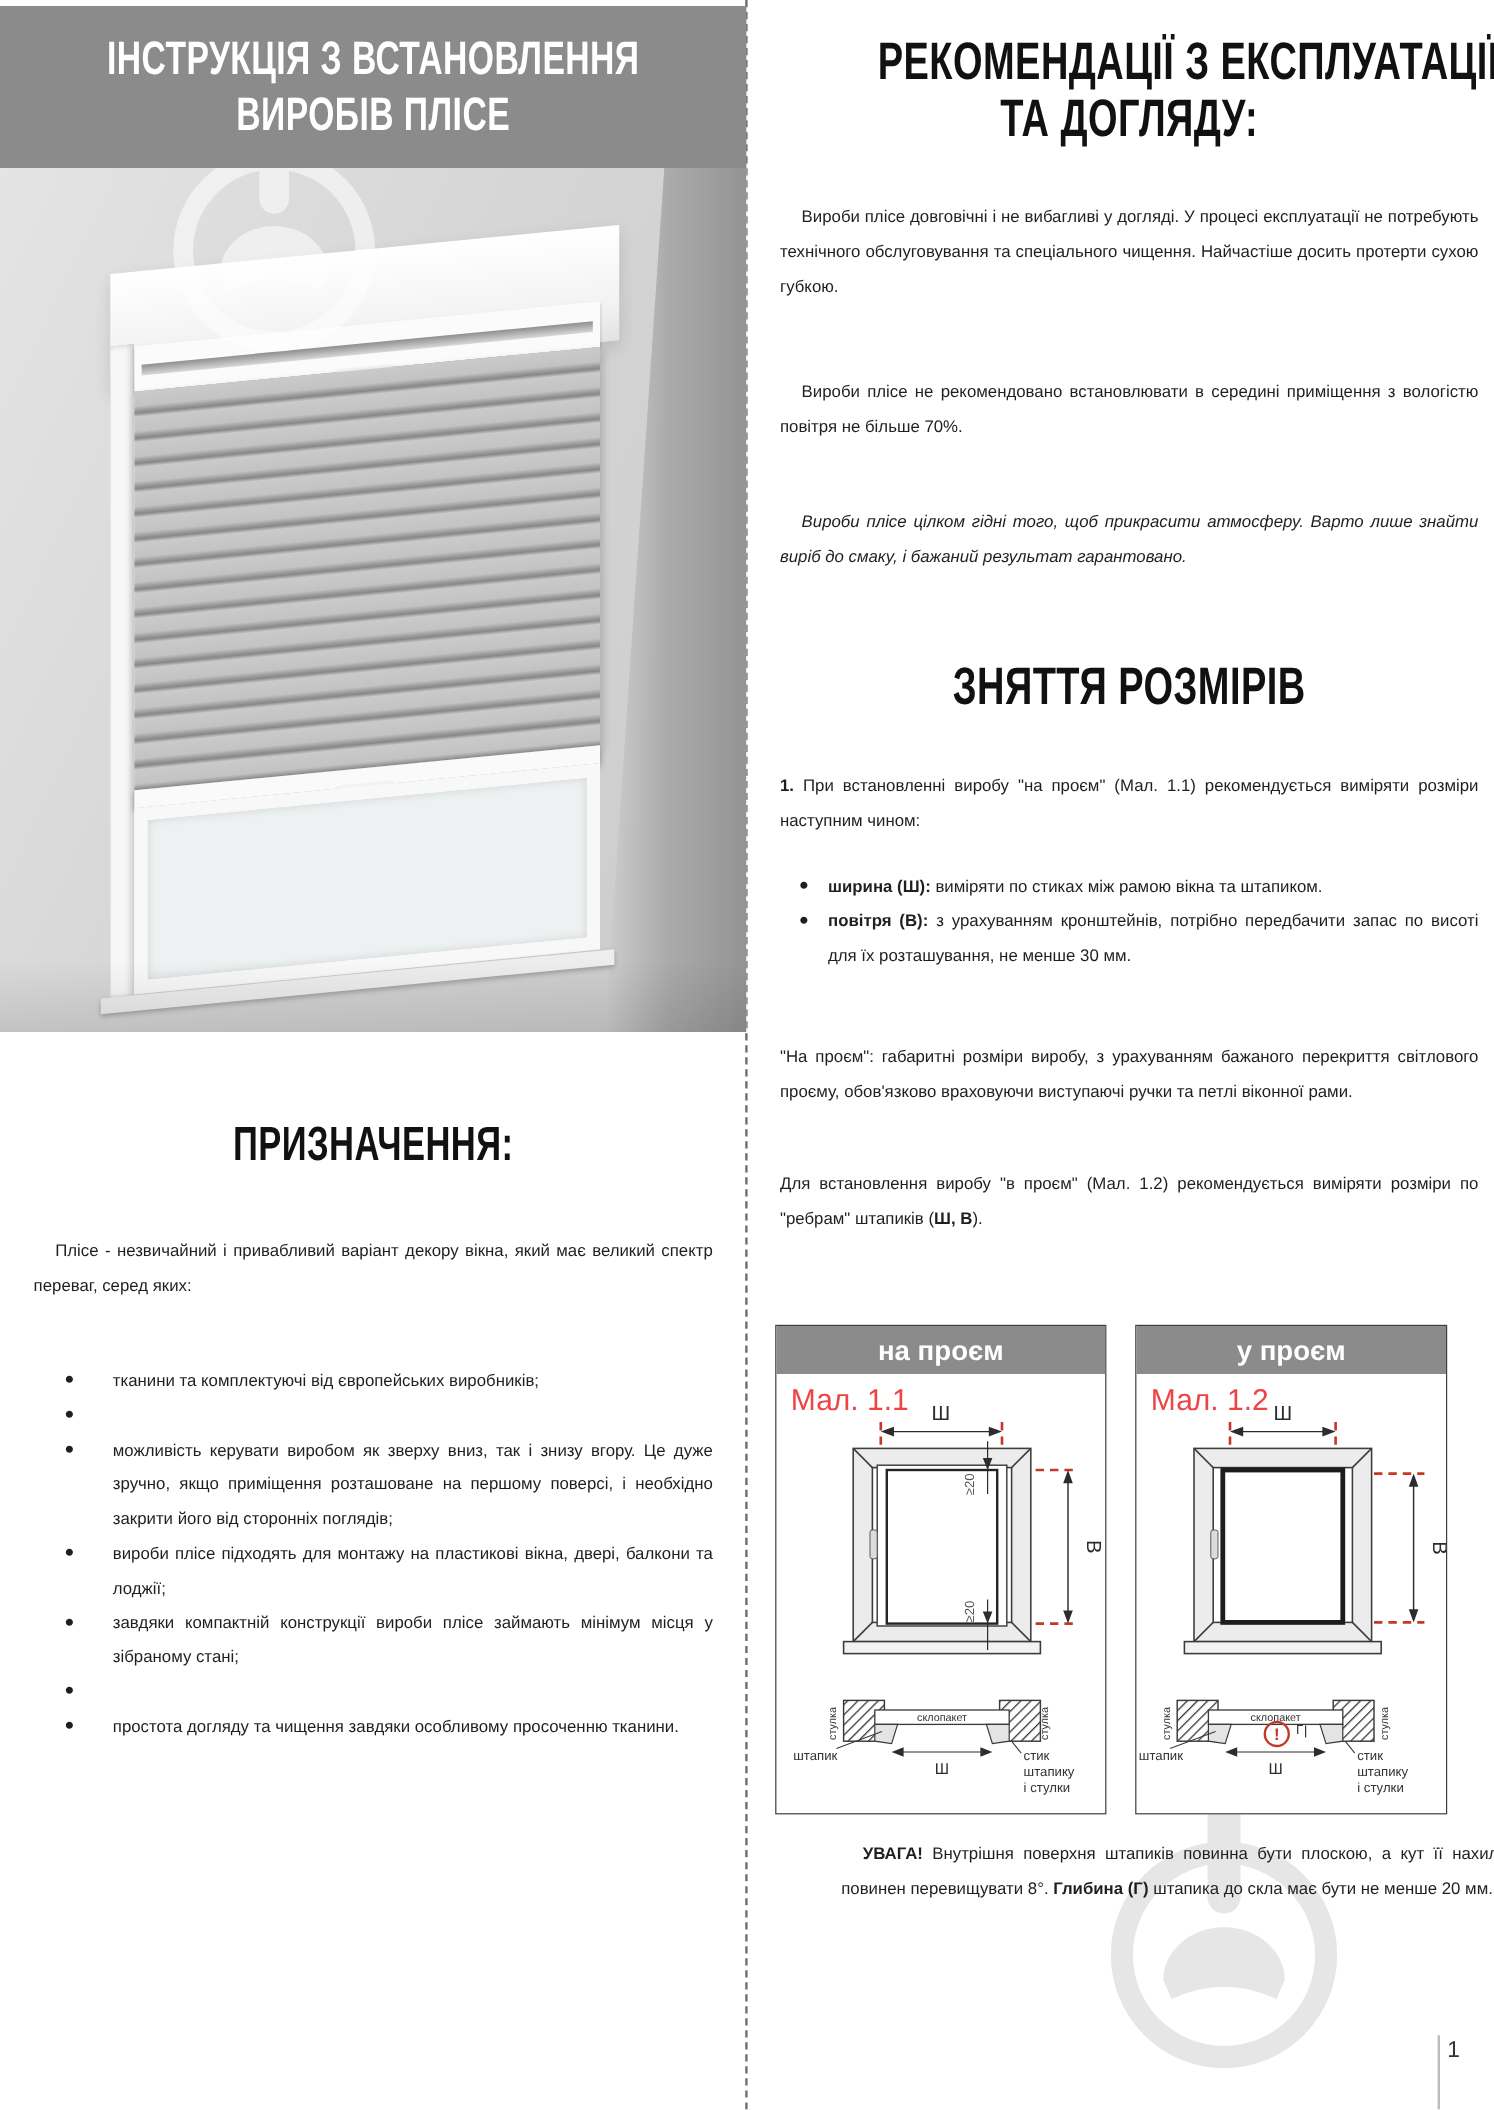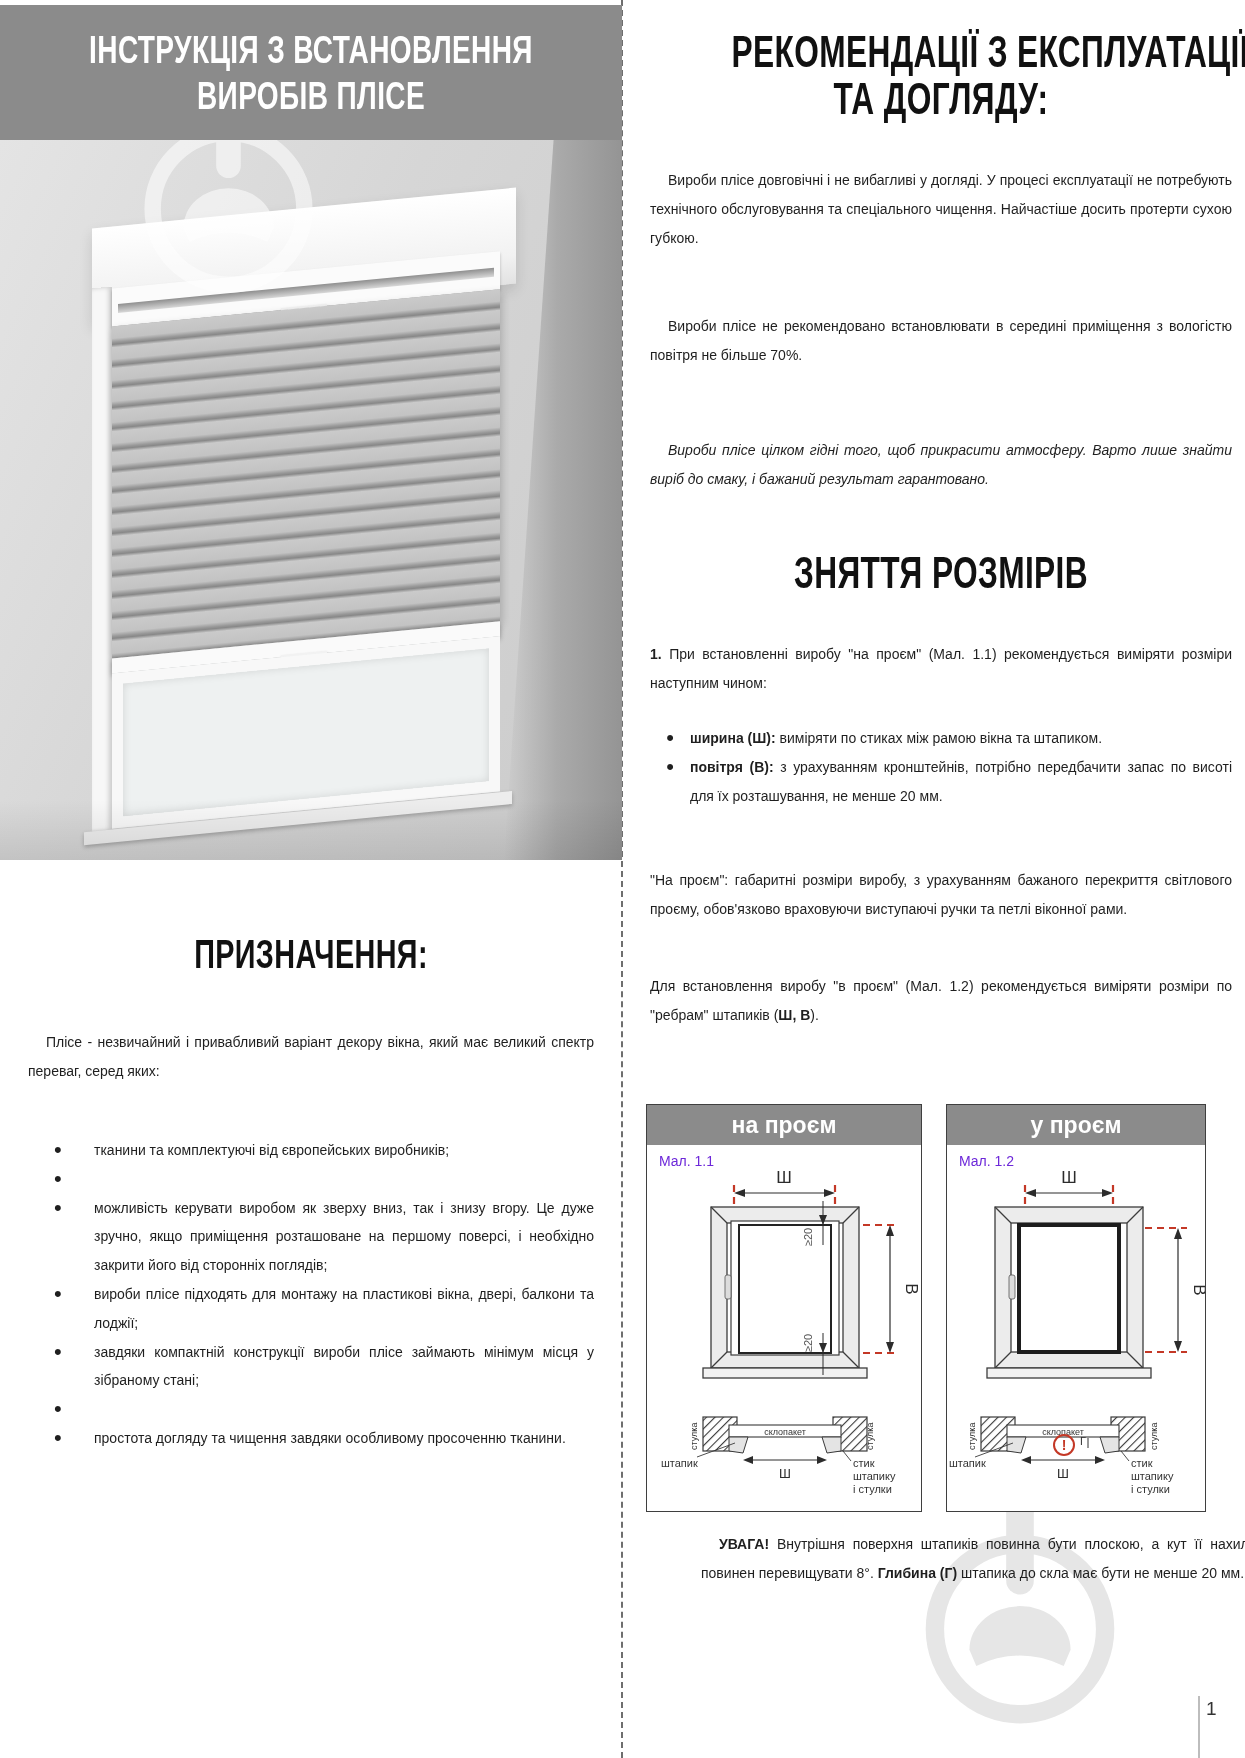--- a/index.html
+++ b/index.html
@@ -63,21 +63,21 @@
   .h-purpose .cond{font-size:40px;}
   .h-care{left:650px;top:28px;width:582px;}
   .h-care .cond{font-size:44px;line-height:47px;}
   .h-sizes{left:650px;top:548px;width:582px;}
   .h-sizes .cond{font-size:44px;}
   
   .panel{position:absolute;top:1090px;border:1.5px solid #3f3f3f;background:#fff;z-index:2;margin-top:14px;}
   .panel-head{height:40px;background:#8b8b8b;color:#ffffff;font-weight:700;font-size:23px;
          display:flex;align-items:center;justify-content:center;}
   .panel-body{position:relative;height:366px;}
-  .caption{position:absolute;left:12px;top:8px;font-size:14px;color:#6d28d9;}
+  .caption{position:absolute;left:12px;top:8px;font-size:25px;color:#ef4444;}
   .panel svg{position:absolute;left:0;top:0;}
   
   .pageno{left:1198px;top:1696px;height:62px;display:flex;align-items:flex-start;gap:6px;}
   .pn-line{display:block;width:0;height:62px;border-left:2px solid #bdbdbd;}
   .pn-num{font-size:19px;color:#333;padding-top:2px;}
   .z1{z-index:1;} .z2{z-index:2;position:relative;}
 </style>
 </head>
 <body>
 
@@ -146,36 +146,36 @@
     </div>
 </div>
 
 <div class="abs heading h-care">
   <span class="cond">РЕКОМЕНДАЦІЇ З ЕКСПЛУАТАЦІЇ</span>
   <span class="cond">ТА ДОГЛЯДУ:</span>
 </div>
 
 <div class="abs p ind" style="left:650px;top:166px;width:582px;">Вироби плісе довговічні і не вибагливі у догляді. У процесі експлуатації не потребують технічного обслуговування та спеціального чищення. Найчастіше досить протерти сухою губкою.</div>
 <div class="abs p ind" style="left:650px;top:312px;width:582px;">Вироби плісе не рекомендовано встановлювати в середині приміщення з вологістю повітря не більше 70%.</div>
-<div class="abs p ind it" style="left:650px;top:436px;width:582px;">Вироби плісе цілком гідні того, щоб прикрасити атмосферу. Варто лише знайти виріб до смаку, і бажаний результат гарантовано.</div>
+<div class="abs p ind it" style="left:650px;top:420px;width:582px;">Вироби плісе цілком гідні того, щоб прикрасити атмосферу. Варто лише знайти виріб до смаку, і бажаний результат гарантовано.</div>
 
 <div class="abs heading h-sizes">
   <span class="cond">ЗНЯТТЯ РОЗМІРІВ</span>
 </div>
 
 <div class="abs p" style="left:650px;top:640px;width:582px;"><span class="b">1.</span><span> При встановленні виробу "на проєм" (Мал. 1.1) рекомендується виміряти розміри наступним чином:</span></div>
 
 <div class="abs list" style="left:650px;top:724px;width:582px;">
   <div class="li-r">
     <span class="dot">•</span>
     <span class="p"><span class="b">ширина (Ш):</span><span> виміряти по стиках між рамою вікна та штапиком.</span></span>
   </div>
   <div class="li-r">
     <span class="dot">•</span>
-    <span class="p"><span class="b">повітря (В):</span><span> з урахуванням кронштейнів, потрібно передбачити запас по висоті для їх розташування, не менше 20 мм.</span></span>
+    <span class="p"><span class="b">повітря (В):</span><span> з урахуванням кронштейнів, потрібно передбачити запас по висоті для їх розташування, не менше 30 мм.</span></span>
   </div>
 </div>
 
 <div class="abs p" style="left:650px;top:866px;width:582px;">"На проєм": габаритні розміри виробу, з урахуванням бажаного перекриття світлового проєму, обов'язково враховуючи виступаючі ручки та петлі віконної рами.</div>
 <div class="abs p" style="left:650px;top:972px;width:582px;"><span>Для встановлення виробу "в проєм" (Мал. 1.2) рекомендується виміряти розміри по "ребрам" штапиків (</span><span class="b">Ш, В</span><span>).</span></div>
 
 <svg class="abs wm z1" style="left:905px;top:1498px;width:230px;height:230px;opacity:0.8;" viewBox="0 0 100 100">
   <circle cx="50" cy="57" r="37" fill="none" stroke="#e0e0e0" stroke-width="8"></circle>
   <rect x="44" y="0" width="12" height="42" rx="6" fill="#e0e0e0"></rect>
   <path d="M28 66 a22 19 0 0 1 44 0 l-3 7 q-19 -9 -38 0 z" fill="#e0e0e0"></path>

